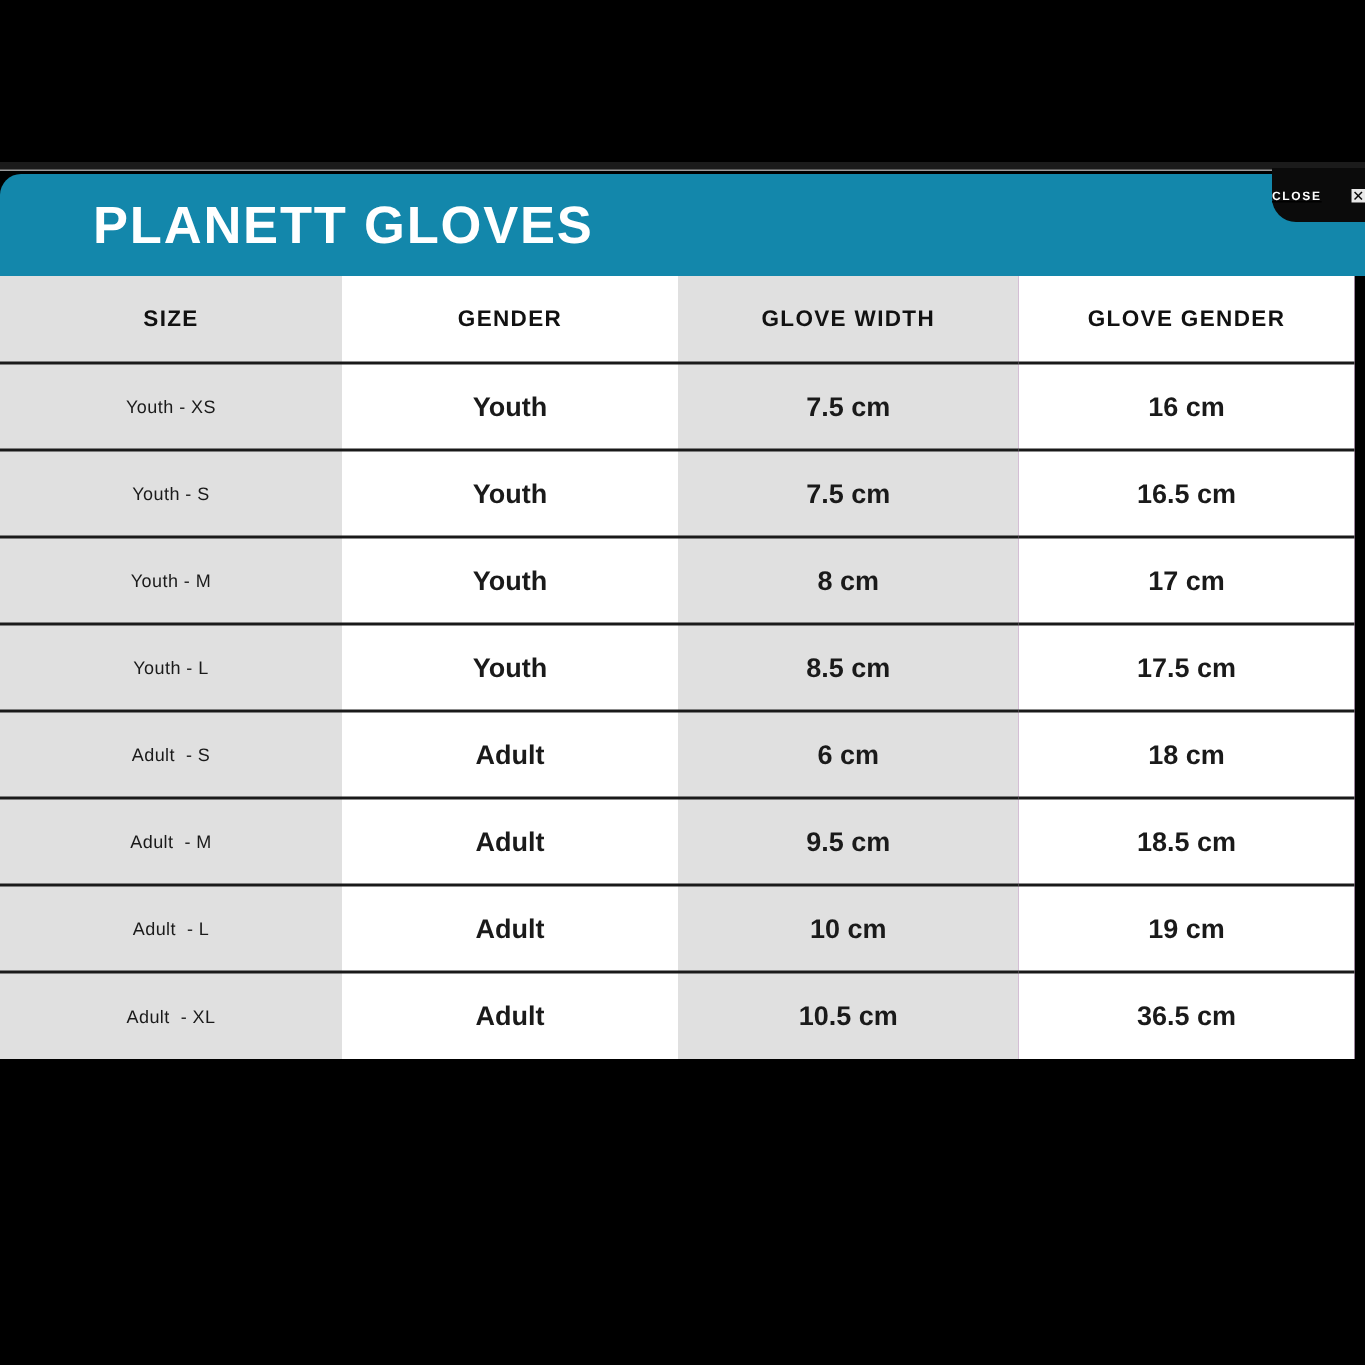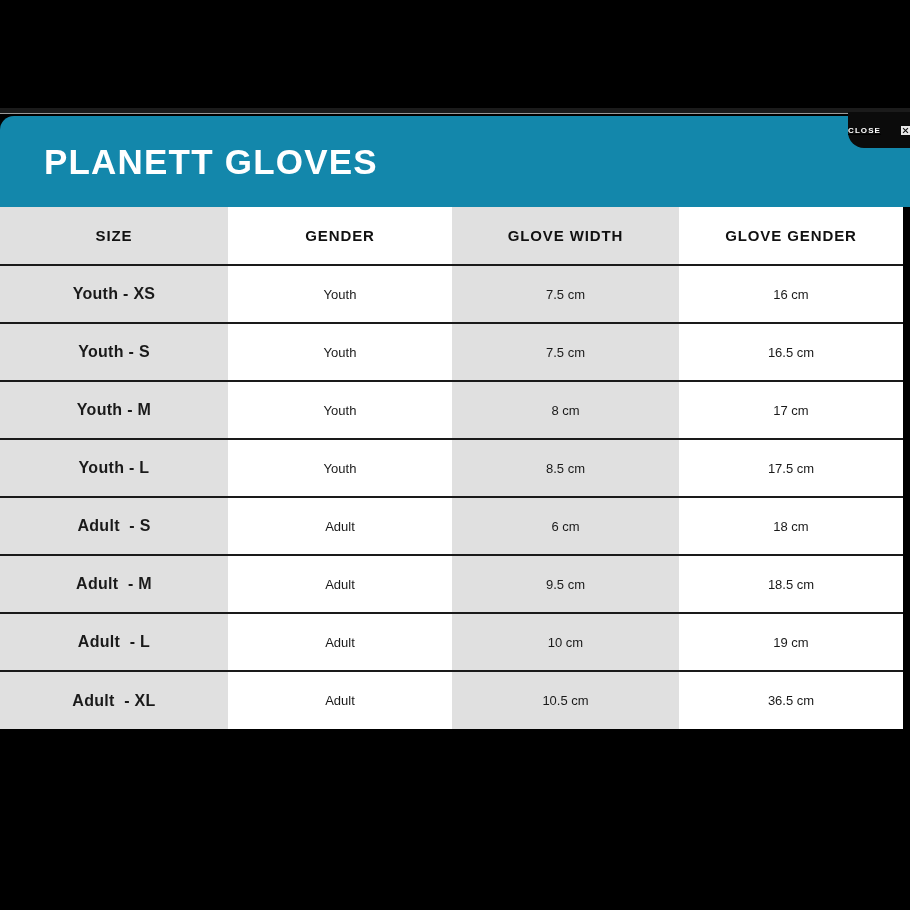--- a/index.html
+++ b/index.html
@@ -37,24 +37,24 @@
 
   .modal-inner {
     border-radius:14px 14px 0 0;
     overflow:hidden;
     width:910px;
   }
 
   
   .banner {
     background:#1387ab;
-    height:91px;
+    height:68px;
     display:flex;
     align-items:center;
-    padding-left:44px;
+    padding-left:62px;
   }
   .banner-title {
     color:#ffffff;
     font-size:35px;
     font-weight:bold;
     letter-spacing:1.2px;
     line-height:1;
     white-space:nowrap;
   }
 
@@ -125,31 +125,32 @@
     vertical-align:middle;
     border-bottom:2px solid #1a1a1a;
     background:#ffffff;
   }
   thead th.shaded { background:#e0e0e0; }
 
   tbody td {
     height:58px;
     text-align:center;
     vertical-align:middle;
-    font-size:13px;
+    font-size:18px;
     color:#1a1a1a;
     border-bottom:2px solid #1a1a1a;
     background:#ffffff;
+    font-weight:bold;
   }
   tbody tr:last-child td { border-bottom:none; }
 
   tbody td.shaded { background:#e0e0e0; }
   tbody td.size-cell {
-    font-weight:bold;
-    font-size:16px;
+    font-weight:normal;
+    font-size:12px;
     letter-spacing:0.3px;
     white-space:pre;
   }
 
   
   .bottom-fill {
     position:absolute;
     left:0; top:792px;
     width:910px; height:118px;
     background:#000000;

